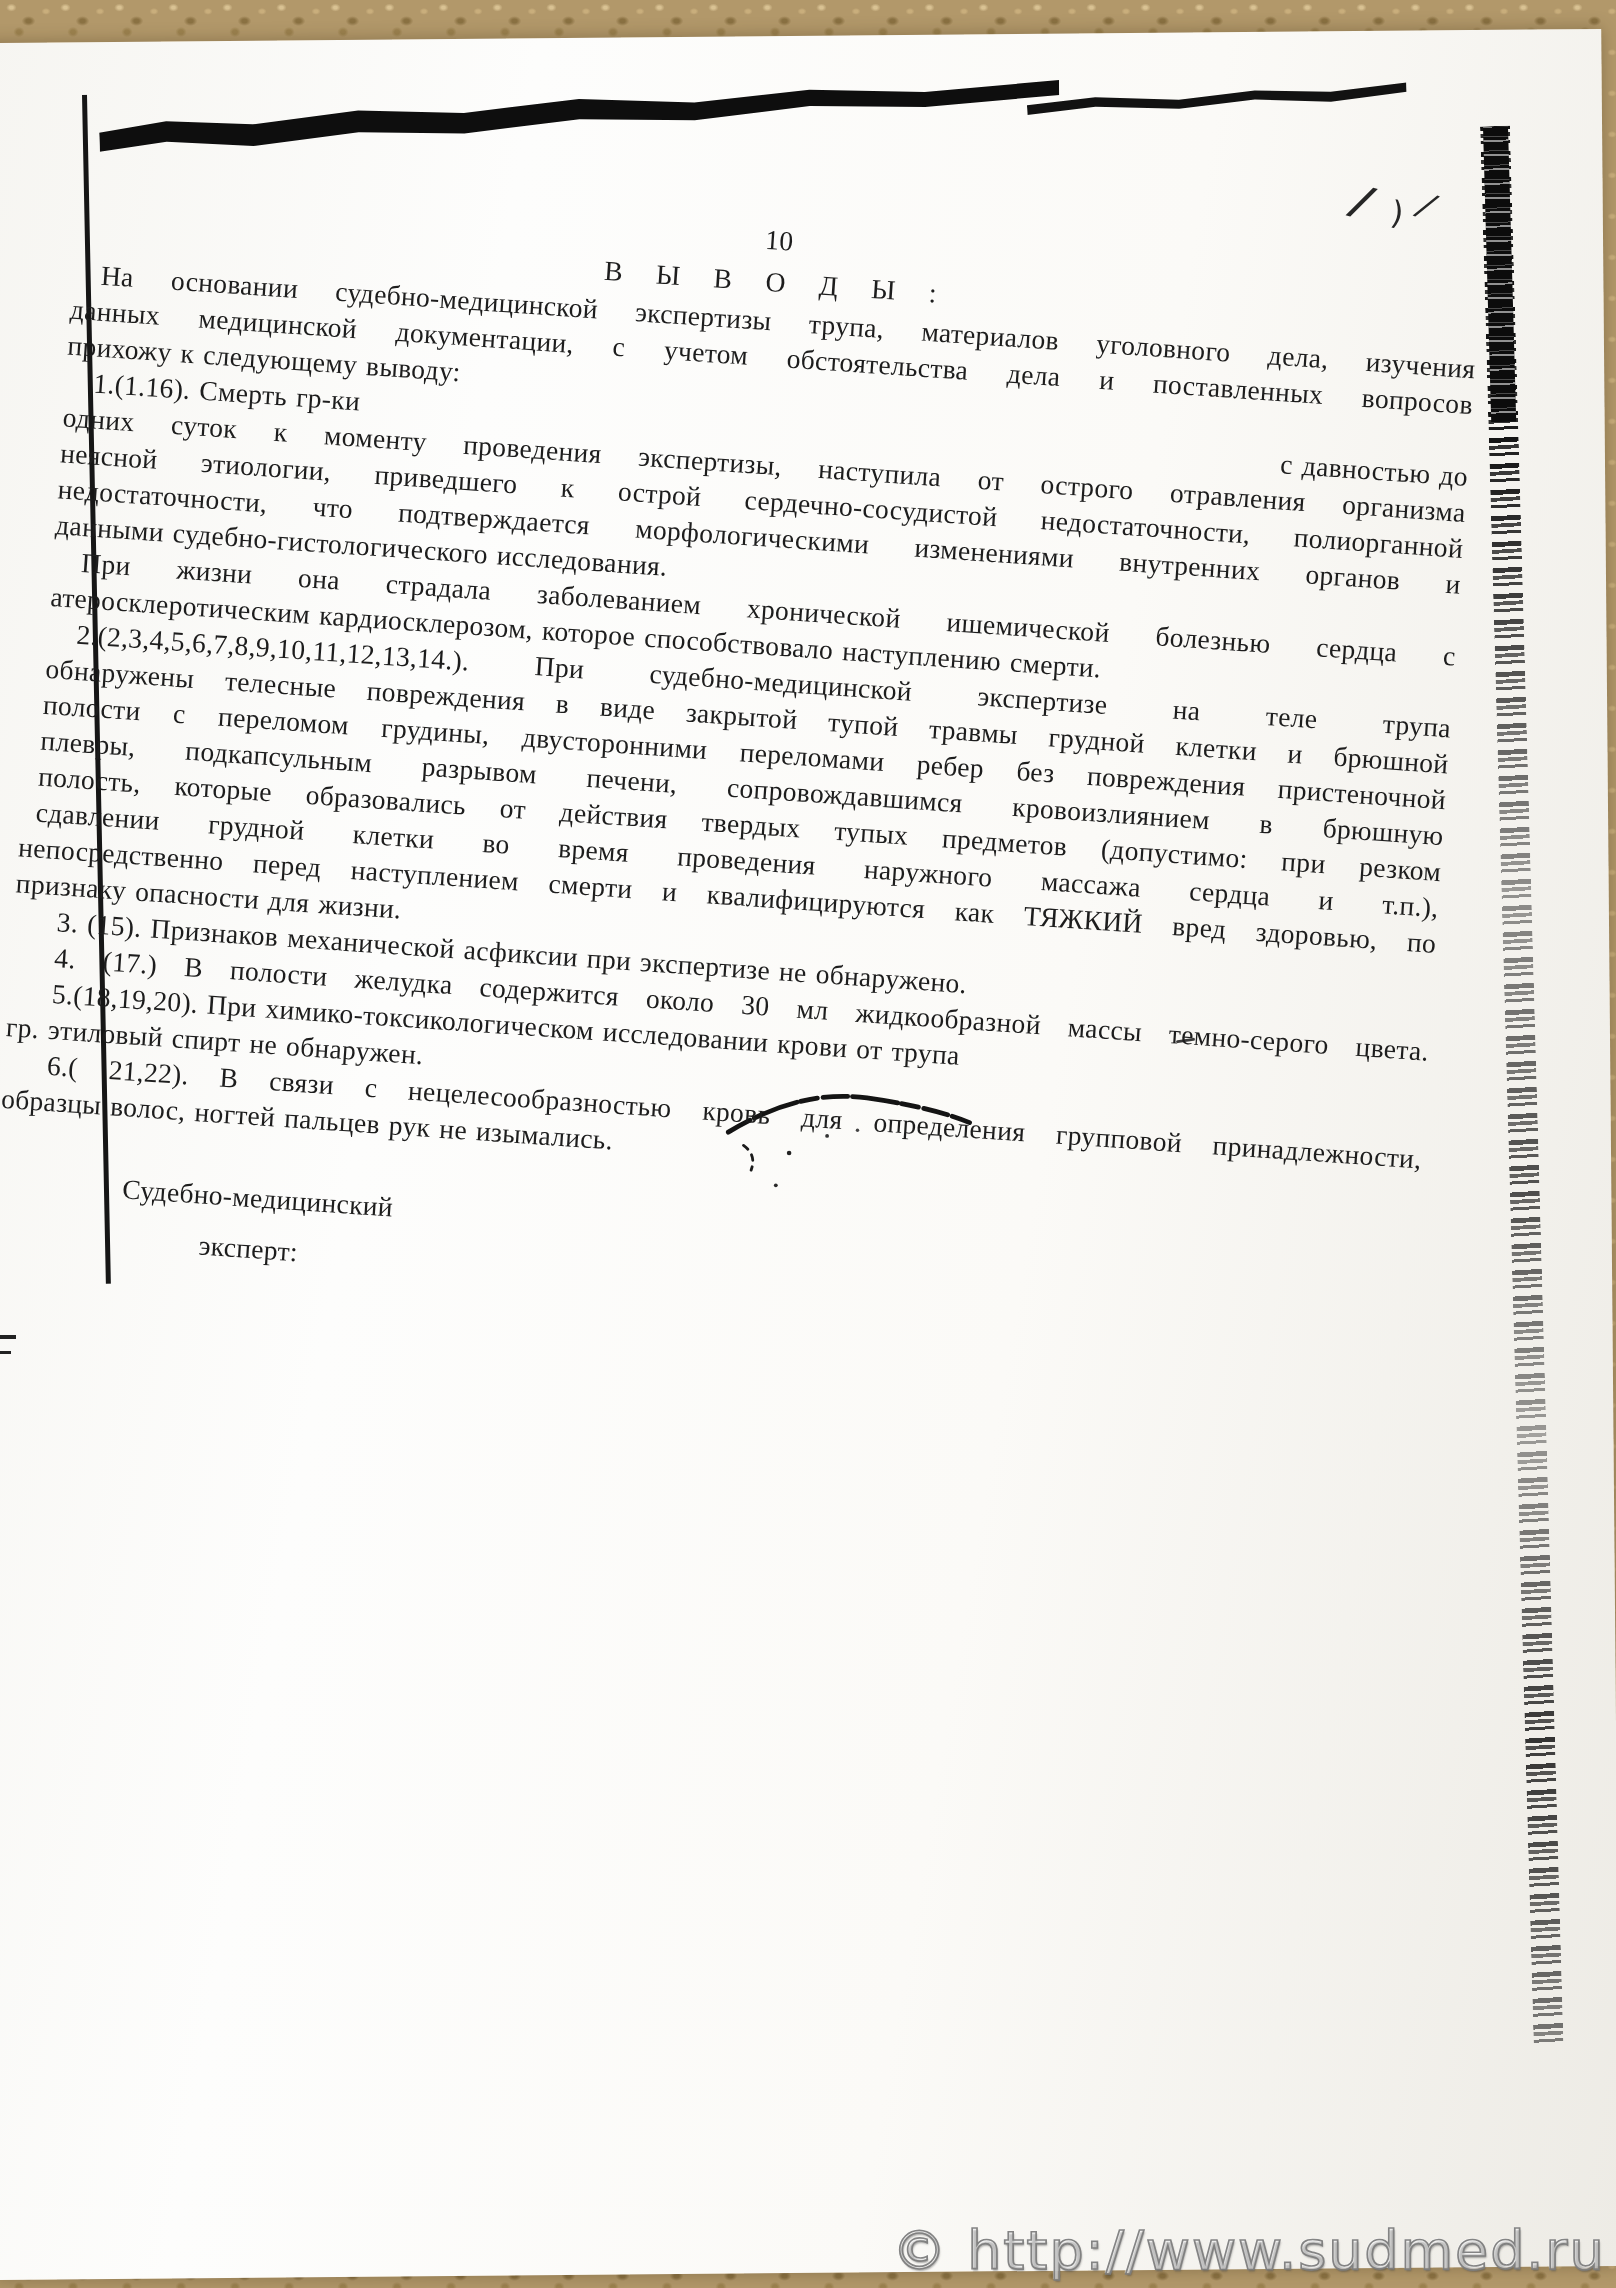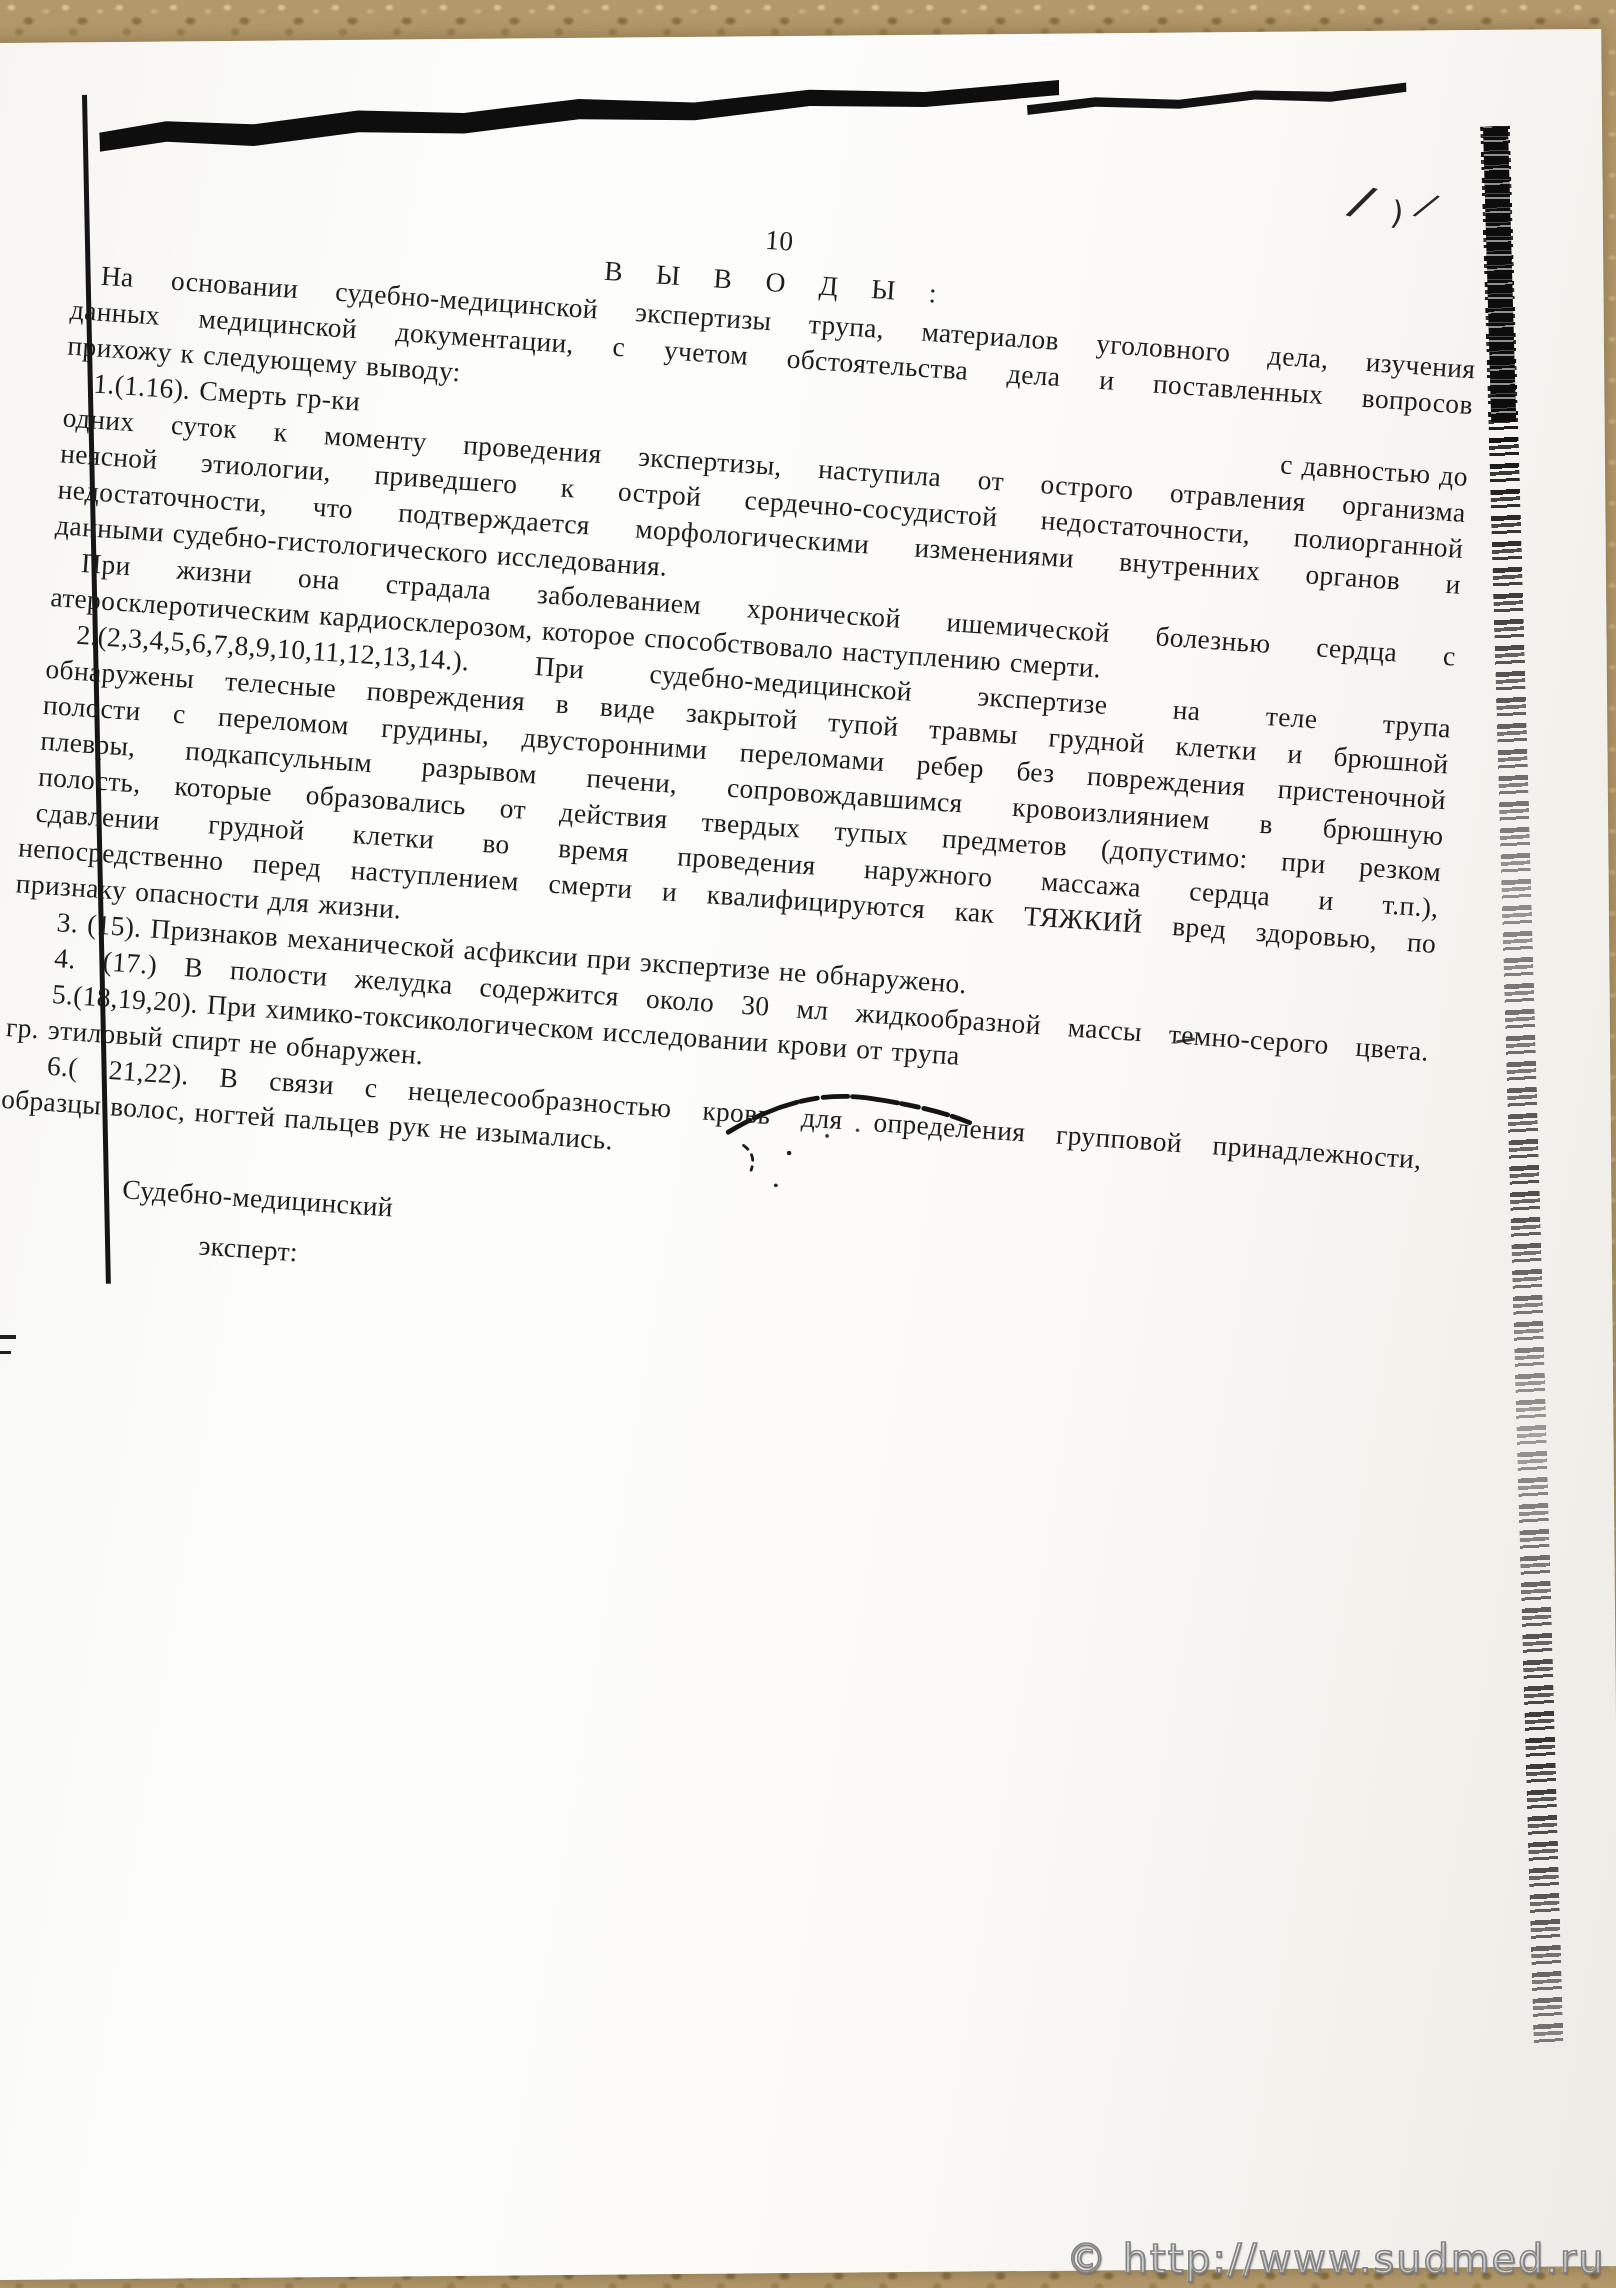--- a/index.html
+++ b/index.html
@@ -66,21 +66,21 @@
   .indent{text-indent:28.5px;}
   .cut{margin-left:-15px;}
   .gapline{display:flex;padding-left:28.5px;}
   .gap{flex:1;}
   .sig{margin-top:46px;}
   .sig1{margin-left:112px;}
   .sig2{margin-left:192px;margin-top:15px;}
   
   .watermark{
     position:absolute;right:11.4px;bottom:5.7px;
-    font-family:"DejaVu Sans",sans-serif;font-size:40px;letter-spacing:1.9px;
+    font-family:"DejaVu Sans",sans-serif;font-size:54px;letter-spacing:1.9px;
     color:rgba(252,252,252,.25);
     -webkit-text-stroke:1.7px rgba(125,125,125,.95);
     text-shadow:1px 1.9px 1.9px rgba(70,70,70,.45),-1px -1px 1px rgba(255,255,255,.85);
     z-index:9;
   }
 </style>
 </head>
 <body>
 
 <div class="paper"></div>

